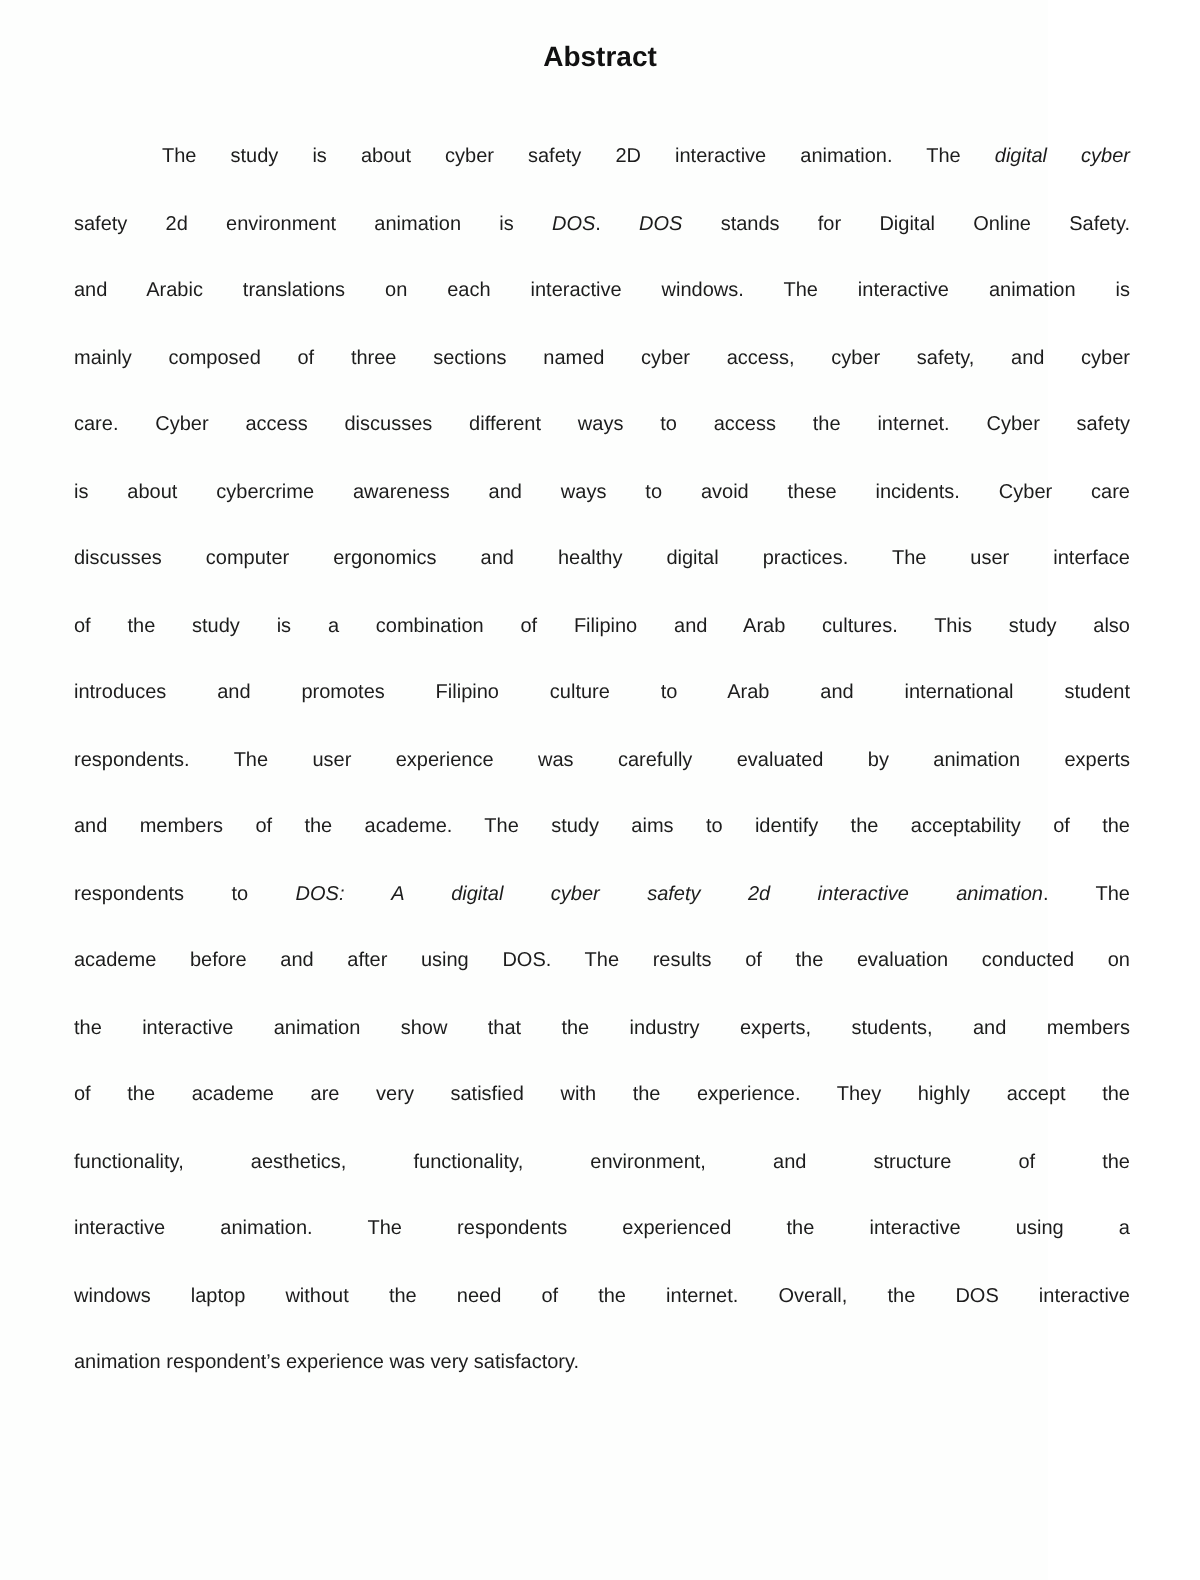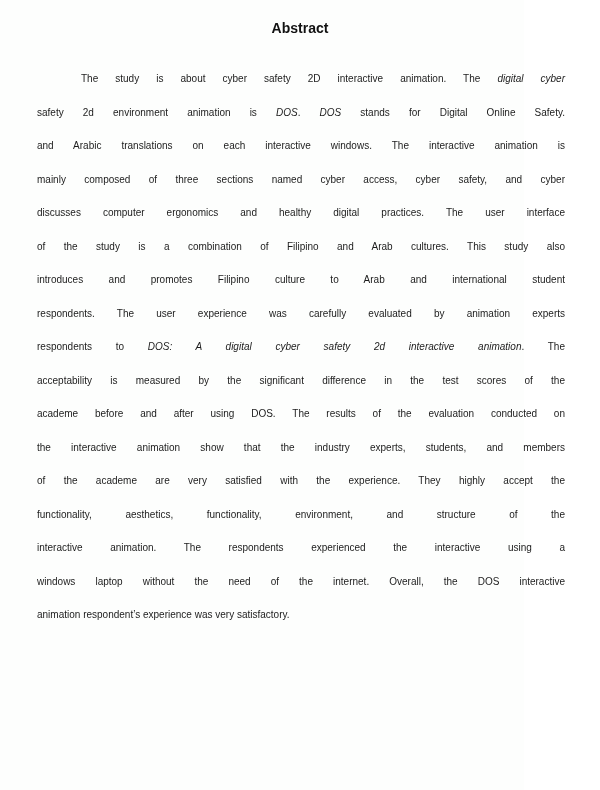--- a/index.html
+++ b/index.html
@@ -63,26 +63,28 @@
 </head>
 <body>
 
 <div class="page">
   <div class="title">Abstract</div>
   <div class="body-text" id="body-text">
       <div class="line indent"><span>The study is about cyber safety 2D interactive animation. The </span><em>digital cyber</em></div>
       <div class="line"><span>safety 2d environment animation is </span><em>DOS</em><span>. </span><em>DOS</em><span> stands for Digital Online Safety.</span></div>
       <div class="line"><span>and Arabic translations on each interactive windows. The interactive animation is</span></div>
       <div class="line"><span>mainly composed of three sections named cyber access, cyber safety, and cyber</span></div>
+      <div class="line"><span>care. Cyber access discusses different ways to access the internet. Cyber safety</span></div>
+      <div class="line"><span>is about cybercrime awareness and ways to avoid these incidents. Cyber care</span></div>
       <div class="line"><span>discusses computer ergonomics and healthy digital practices. The user interface</span></div>
       <div class="line"><span>of the study is a combination of Filipino and Arab cultures. This study also</span></div>
       <div class="line"><span>introduces and promotes Filipino culture to Arab and international student</span></div>
       <div class="line"><span>respondents. The user experience was carefully evaluated by animation experts</span></div>
+      <div class="line"><span>and members of the academe. The study aims to identify the acceptability of the</span></div>
       <div class="line"><span>respondents to </span><em>DOS: A digital cyber safety 2d interactive animation</em><span>. The</span></div>
-      <div class="line"><span>acceptability is measured by the significant difference in the test scores of the</span></div>
       <div class="line"><span>academe before and after using DOS. The results of the evaluation conducted on</span></div>
       <div class="line"><span>the interactive animation show that the industry experts, students, and members</span></div>
       <div class="line"><span>of the academe are very satisfied with the experience. They highly accept the</span></div>
       <div class="line"><span>functionality, aesthetics, functionality, environment, and structure of the</span></div>
       <div class="line"><span>interactive animation. The respondents experienced the interactive using a</span></div>
       <div class="line"><span>windows laptop without the need of the internet. Overall, the DOS interactive</span></div>
       <div class="line last"><span>animation respondent’s experience was very satisfactory.</span></div>
     </div>
 </div>
 

